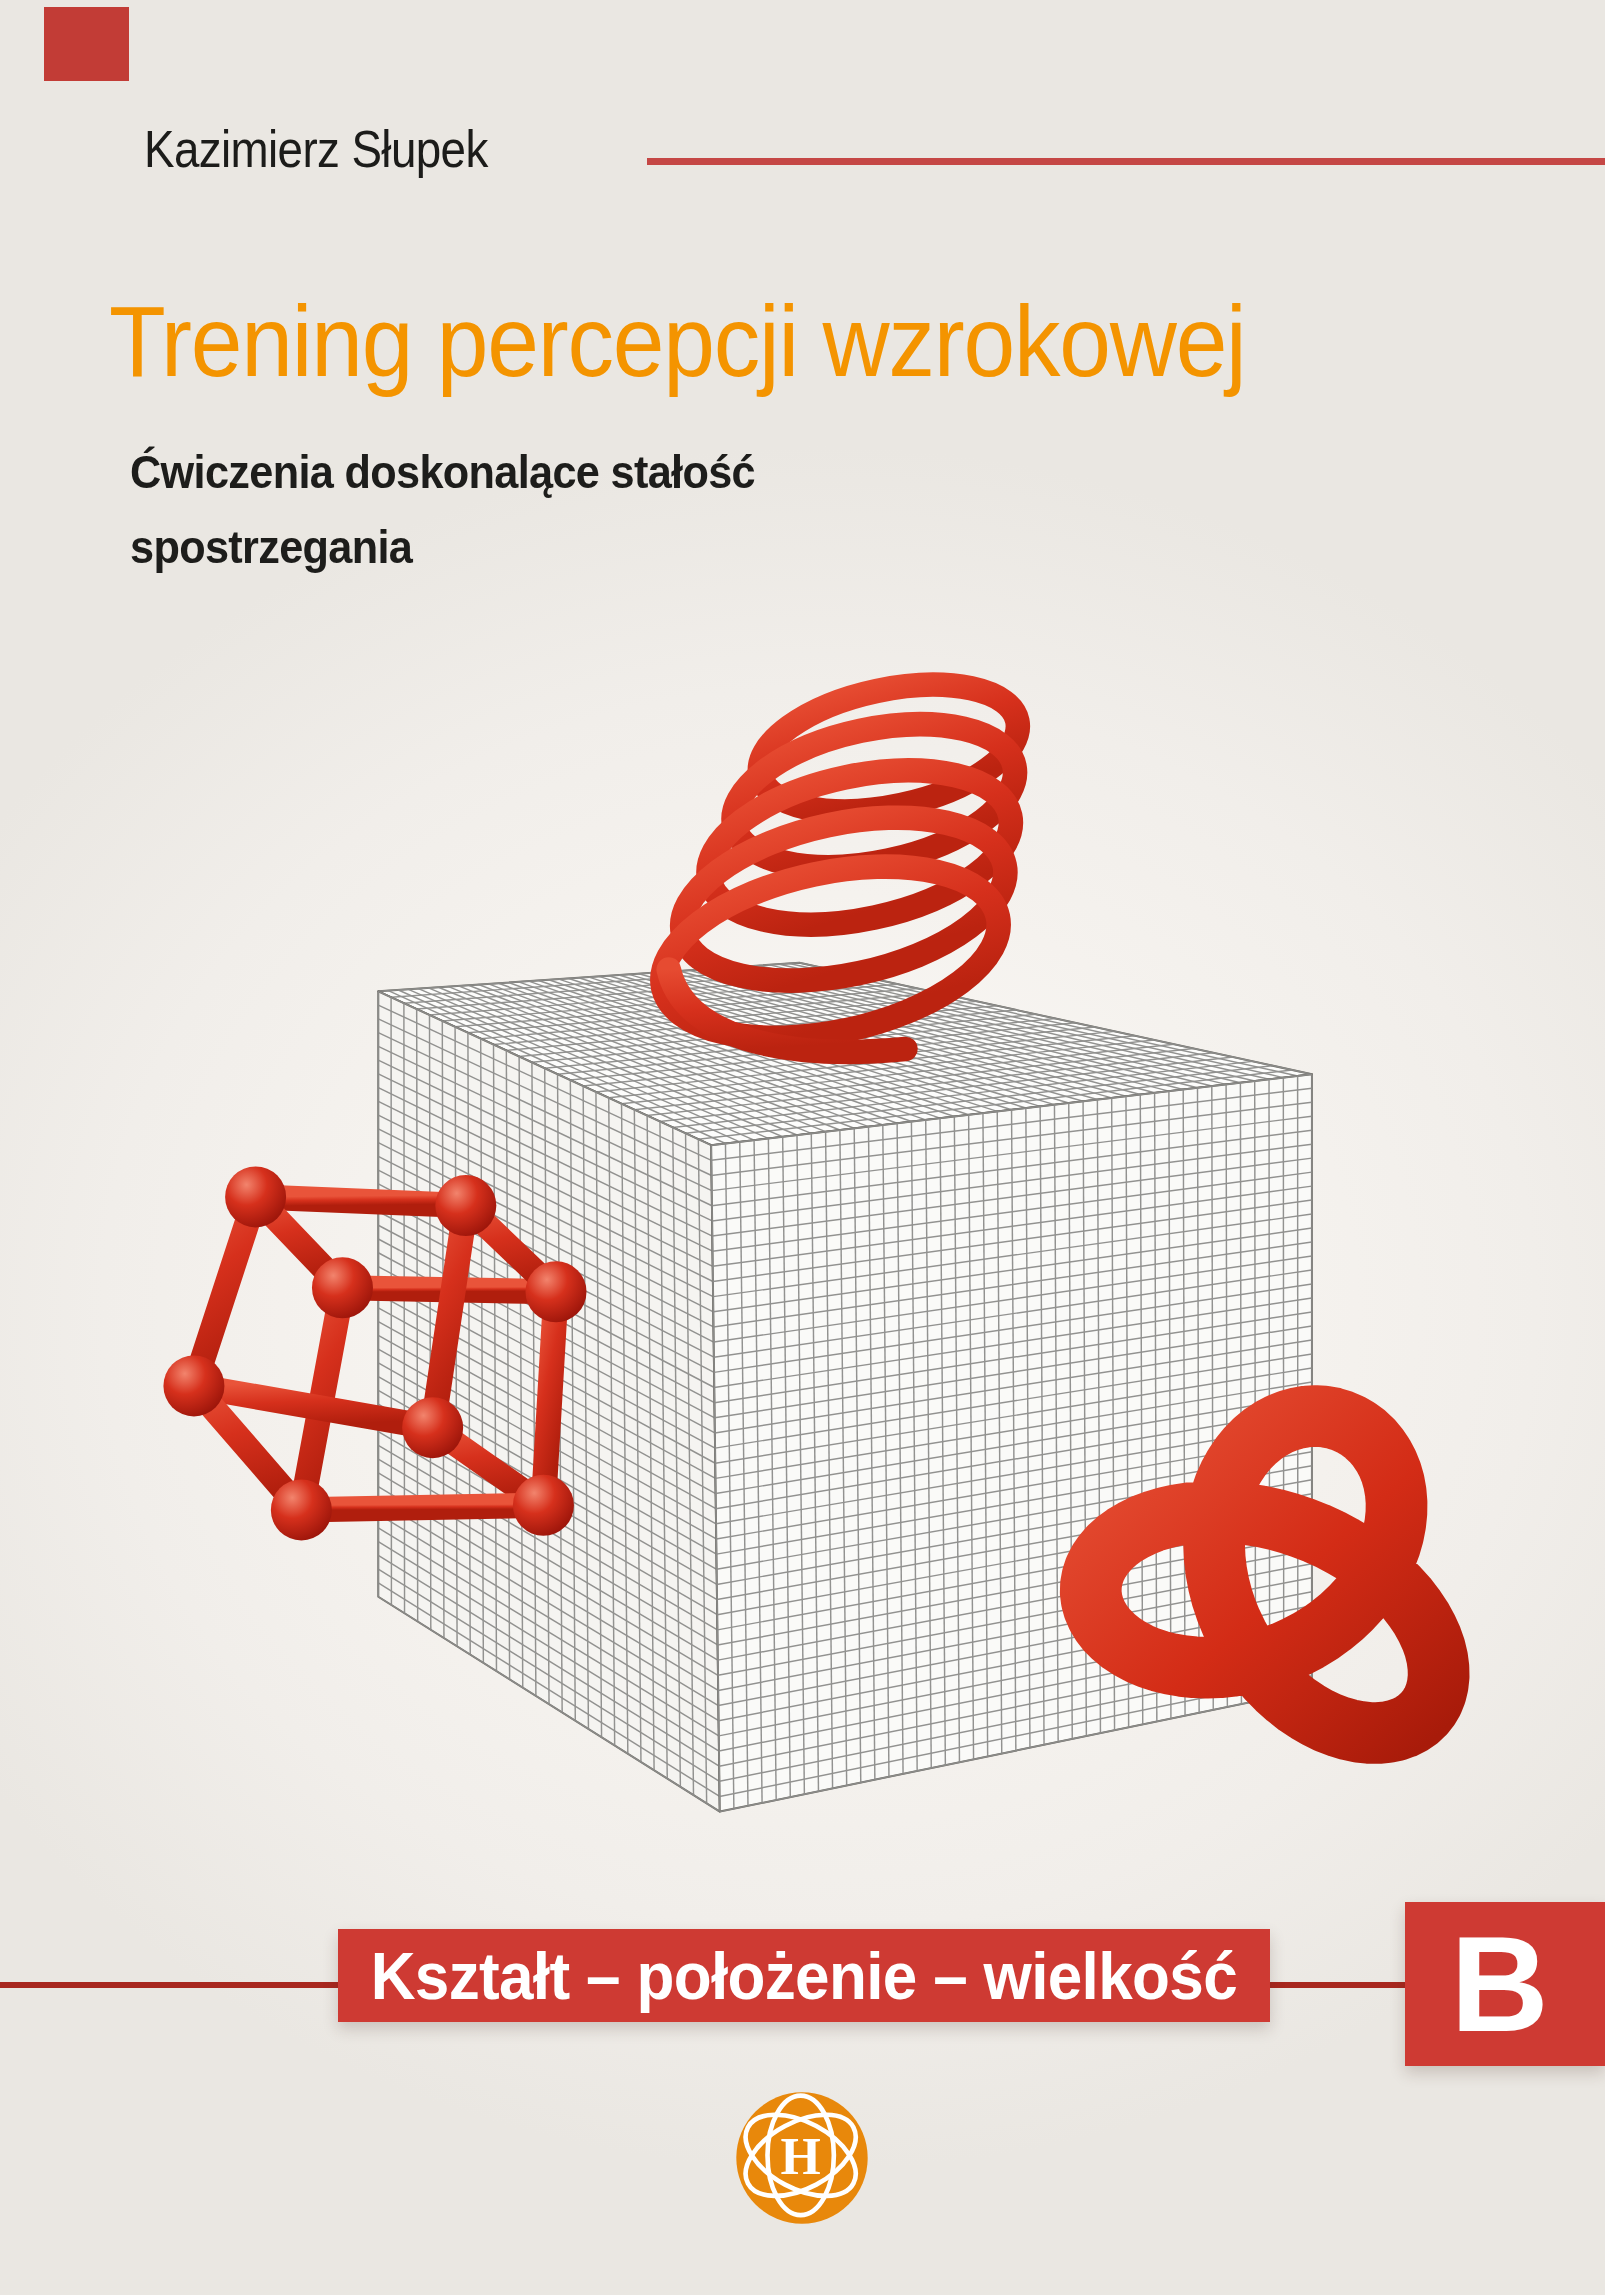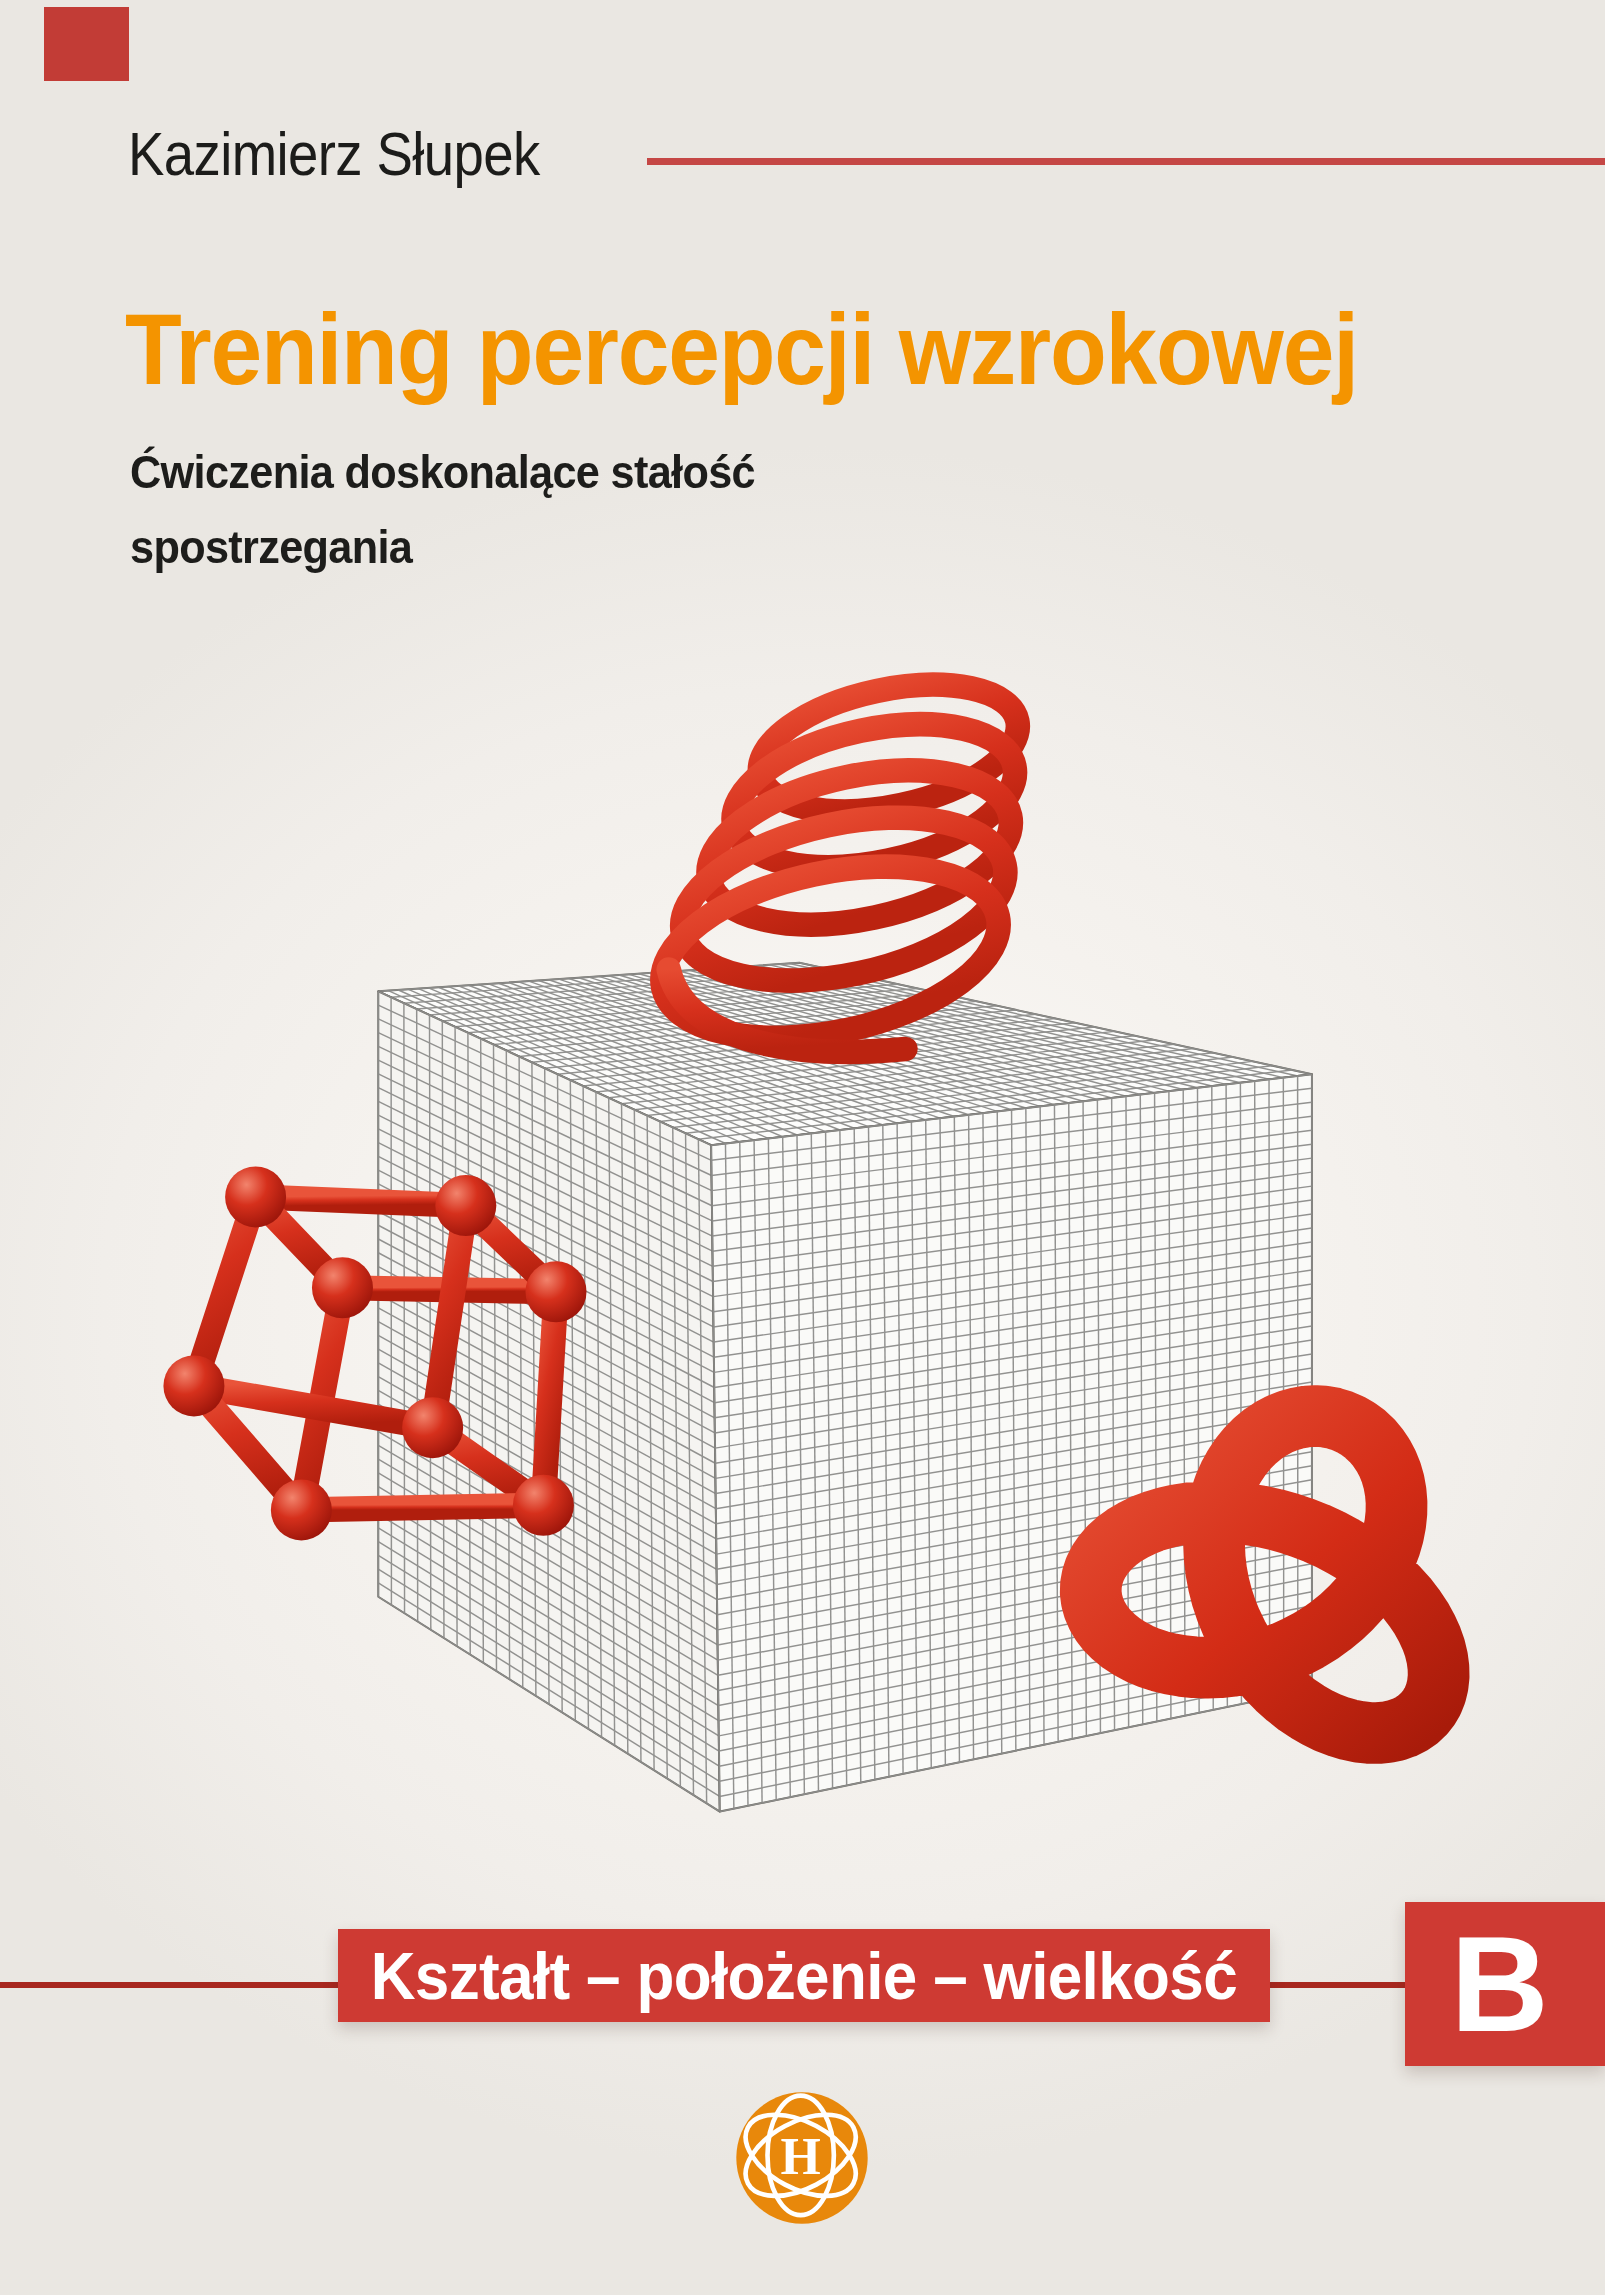--- a/index.html
+++ b/index.html
@@ -9,34 +9,33 @@
     overflow:hidden;
     font-family:"Liberation Sans",sans-serif;
     background:
       radial-gradient(ellipse 995px 862px at 51% 57%, #fdfcfa 0%, #f5f2ee 48%, #f1eeea 72%, #eae7e2 100%);
   }
   .corner-square{
     position:absolute;left:44px;top:7.3px;width:85px;height:74px;
     background:#c23c36;
   }
   .author{
-    position:absolute;left:128px;top:123px;
-    font-size:62px;font-weight:400;color:#1c1c1a;line-height:1;
+    position:absolute;left:144px;top:123px;
+    font-size:52px;font-weight:400;color:#1c1c1a;line-height:1;
     white-space:nowrap;
   }
   .author .cond{display:inline-block;transform:scaleX(0.88);transform-origin:left center;letter-spacing:-0.7px;}
   .author-rule{
     position:absolute;left:647px;top:158px;width:959px;height:6.6px;
     background:#c54745;
   }
   .title{
-    position:absolute;left:125px;top:291px;
-    font-size:101px;font-weight:700;color:#f49400;line-height:1;
+    position:absolute;left:109px;top:291px;
+    font-size:101px;font-weight:400;color:#f49400;line-height:1;
     white-space:nowrap;
-    margin-top:8px;
   }
   .title .cond{display:inline-block;transform:scaleX(0.92);transform-origin:left center;letter-spacing:-1.3px;}
   .subtitle{
     position:absolute;left:130px;top:435px;
     font-size:46px;font-weight:700;color:#1d1d1b;line-height:1.62;
     white-space:nowrap;
   }
   .subtitle .cond{display:inline-block;transform:scaleX(0.94);transform-origin:left top;letter-spacing:-0.7px;}
   .illustration{position:absolute;left:0;top:0;width:1606px;height:2295px;}
   .series-rule{

